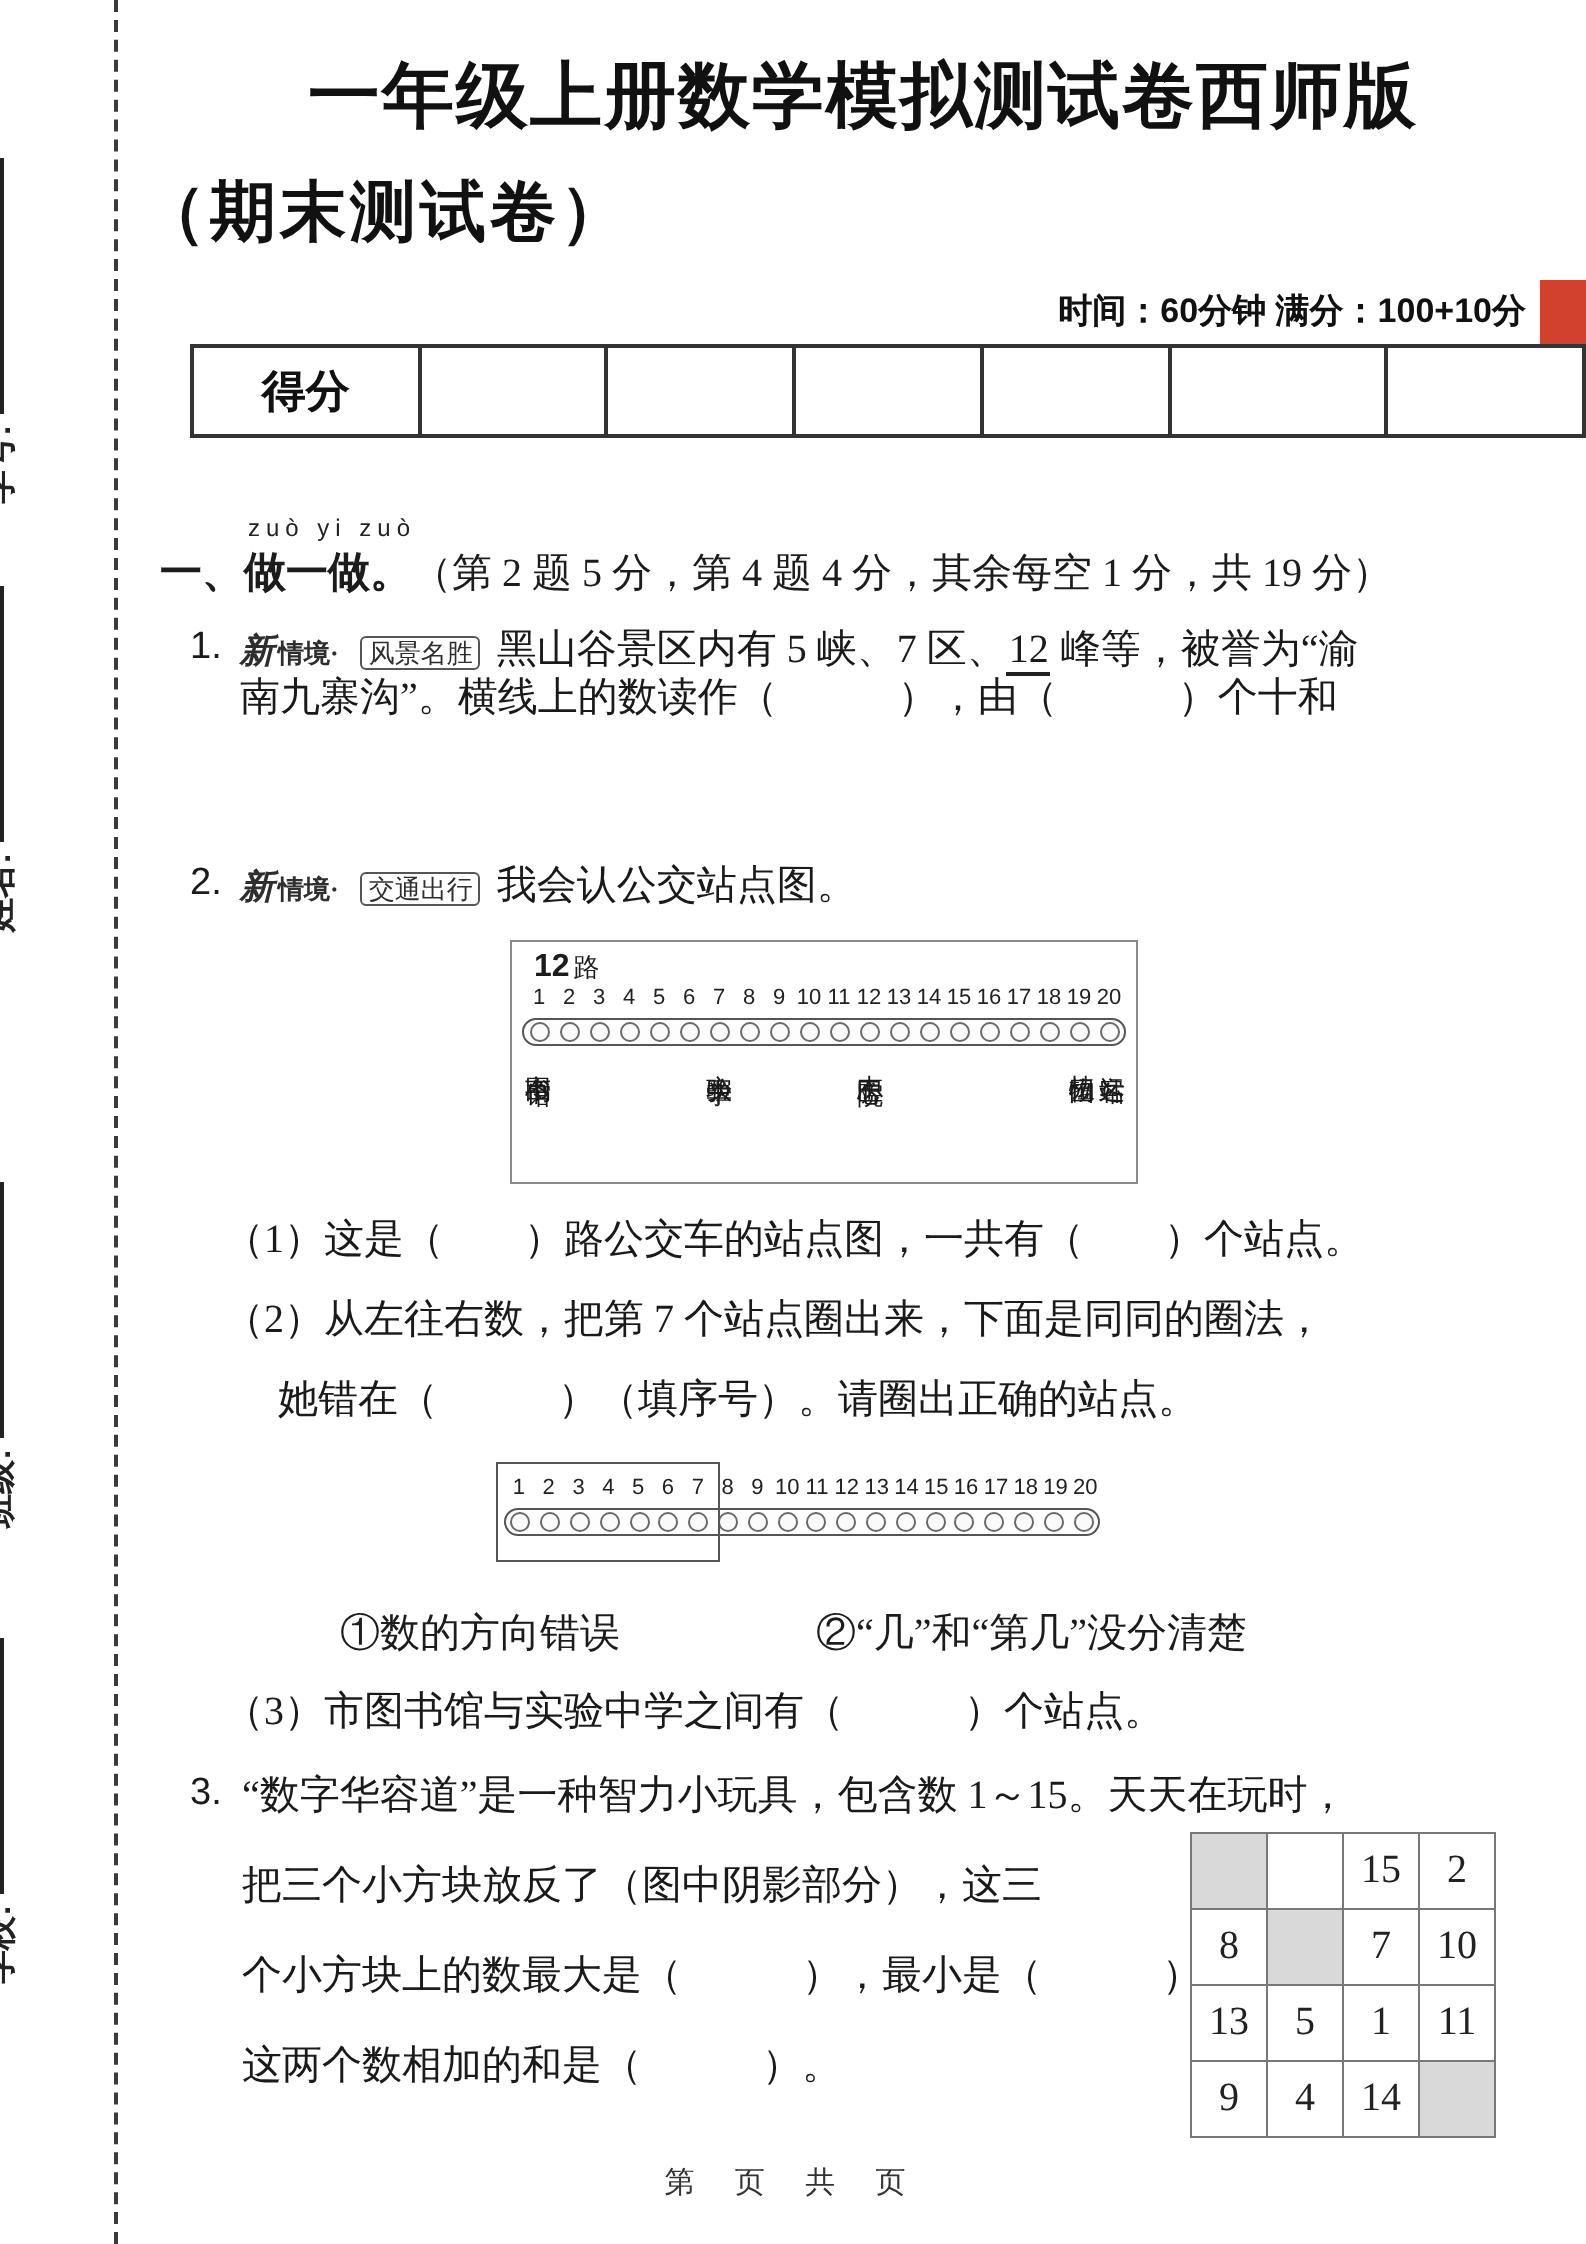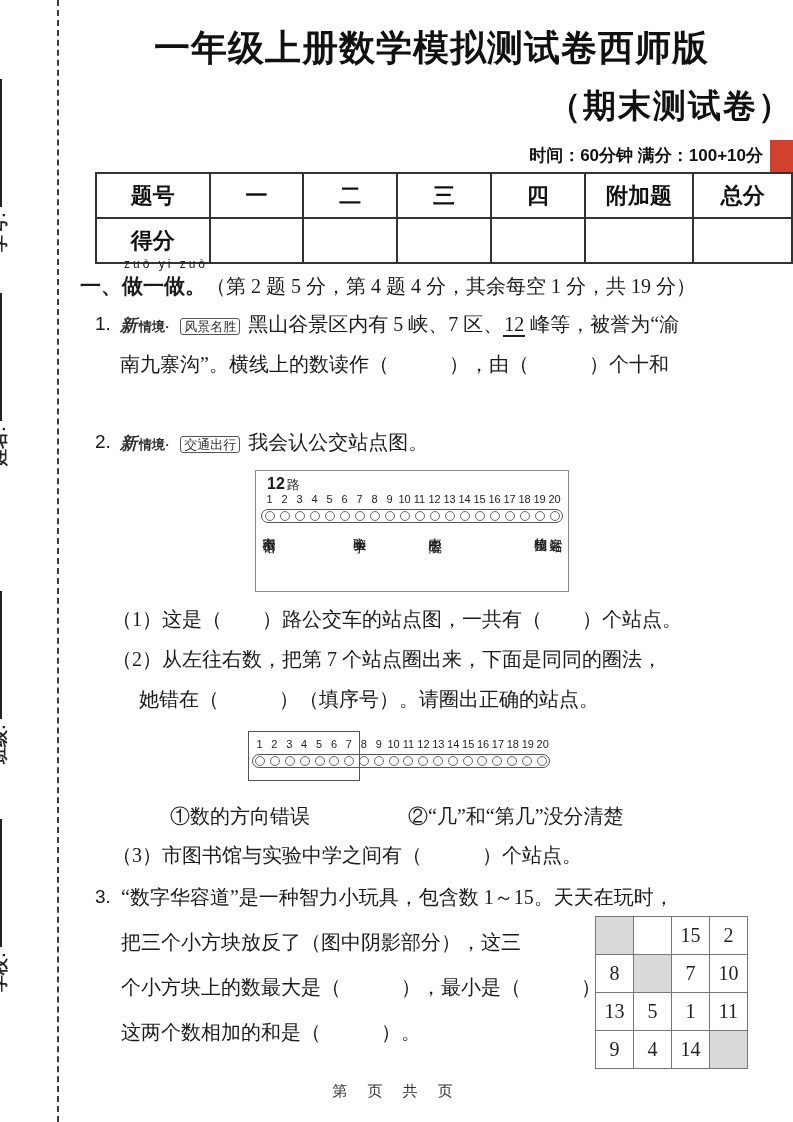--- a/index.html
+++ b/index.html
@@ -12,21 +12,21 @@
   .seal-line { position:absolute; left:57px; top:0; height:100%; border-left:2px dashed #3a3a3a; }
   .side-group {
     position:absolute; left:12px; height:24px; line-height:24px;
     transform:rotate(-90deg); transform-origin:left bottom; white-space:nowrap;
     font-family:"Liberation Sans","DejaVu Sans",sans-serif; font-weight:bold; font-size:17px; color:#222;
   }
   .side-group .wline { display:inline-block; width:128px; height:1px; border-bottom:2px solid #222; margin-left:5px; vertical-align:3px; }
   
   .title { position:absolute; left:70px; right:0; top:24px; text-align:center;
     font-family:"Liberation Sans","DejaVu Sans",sans-serif; font-weight:900; font-size:36px; letter-spacing:1px; color:#111; }
-  .subtitle { position:absolute; left:70px; right:0; top:84px; text-align:right;
+  .subtitle { position:absolute; left:70px; right:0; top:84px; text-align:left;
     font-family:"Liberation Sans","DejaVu Sans",sans-serif; font-weight:900; font-size:33px; letter-spacing:2px; color:#111; }
   .meta { position:absolute; right:30px; top:144px; font-family:"Liberation Sans","DejaVu Sans",sans-serif;
     font-weight:700; font-size:17px; color:#111; }
   .red-mark { position:absolute; left:770px; top:140px; width:23px; height:32px; }
   
   .score-table { position:absolute; left:95px; top:172px; border-collapse:collapse;
     font-family:"Liberation Sans","DejaVu Sans",sans-serif; }
   .score-table td { border:2px solid #333; height:41px; text-align:center; vertical-align:middle;
     font-size:22px; font-weight:bold; color:#111; }
   .score-table td:nth-child(1){ width:110px; }
@@ -92,49 +92,40 @@
   <div class="side-group" style="top:968px"><span>学校:</span><span class="wline"></span></div>
 
   <div class="title">一年级上册数学模拟测试卷西师版</div>
   <div class="subtitle">（期末测试卷）</div>
   <div class="meta">时间：60分钟  满分：100+10分</div>
   <div class="red-mark" style="background: rgb(210, 64, 46);"></div>
 
   <table class="score-table">
       <tbody>
         <tr>
-          <td>题号</td>
-          <td>一</td>
-          <td>二</td>
-          <td>三</td>
-          <td>四</td>
-          <td>附加题</td>
-          <td>总分</td>
-        </tr>
-        <tr>
           <td>得分</td>
           <td></td>
           <td></td>
           <td></td>
           <td></td>
           <td></td>
           <td></td>
         </tr>
       </tbody>
     </table>
 
   <div class="section-head">
     <span class="sh-bold"><span>一、</span><span class="ruby-wrap"><span class="pinyin">zuò yi zuò</span><span>做一做。</span></span></span><span class="sh-rest">（第 2 题 5 分，第 4 题 4 分，其余每空 1 分，共 19 分）</span>
   </div>
 
   <div class="q-line q-num" style="left:95px;top:313px">1.</div>
   <div class="q-line" style="left:120px;top:311px">
     <span class="badge"><span class="b-new">新</span><span class="b-mid">情境·</span><span class="b-box">风景名胜</span></span><span>黑山谷景区内有 5 峡、7 区、</span><span class="u">12</span><span> 峰等，被誉为“渝</span>
   </div>
-  <div class="q-line" style="left:120px;top:351px">南九寨沟”。横线上的数读作（　　　），由（　　　）个十和</div>
+  <div class="q-line" style="left:120px;top:335px">南九寨沟”。横线上的数读作（　　　），由（　　　）个十和</div>
 
   <div class="q-line q-num" style="left:95px;top:431px">2.</div>
   <div class="q-line" style="left:120px;top:429px">
     <span class="badge"><span class="b-new">新</span><span class="b-mid">情境·</span><span class="b-box">交通出行</span></span><span>我会认公交站点图。</span>
   </div>
 
   <div class="diagram1">
     <div class="route"><span class="route-num">12</span><span class="route-unit">路</span></div>
     <div class="nums">
         <span>1</span>

